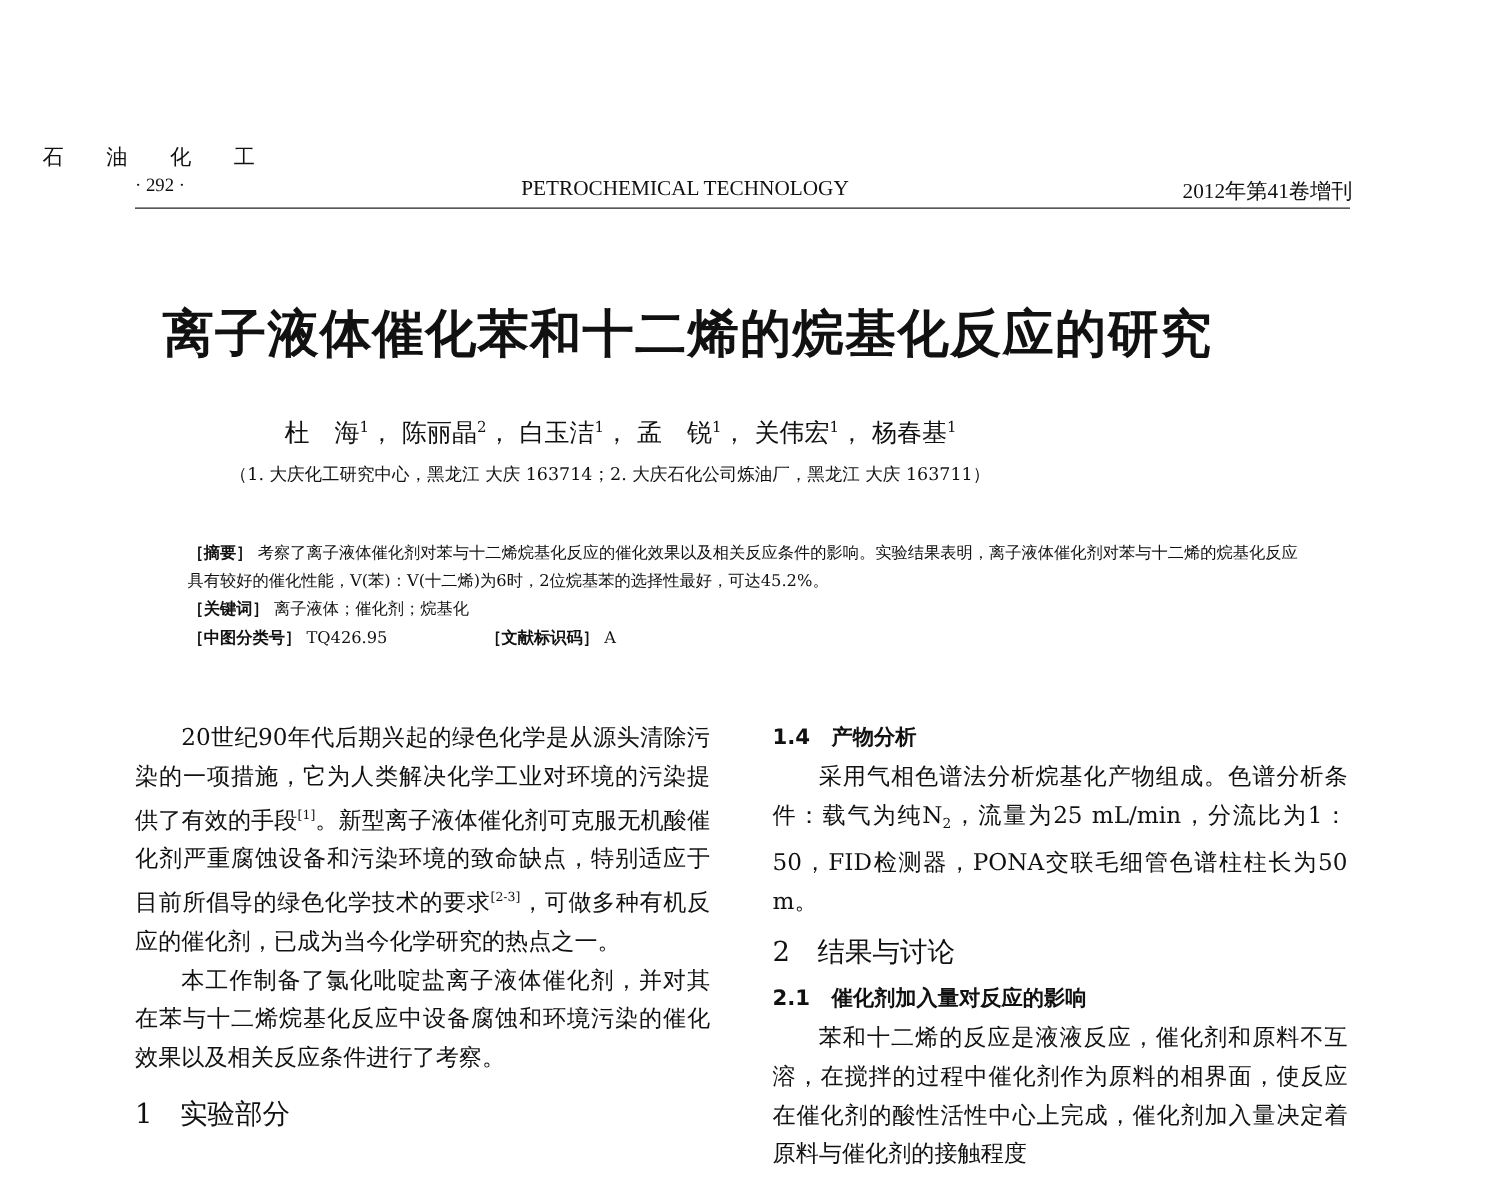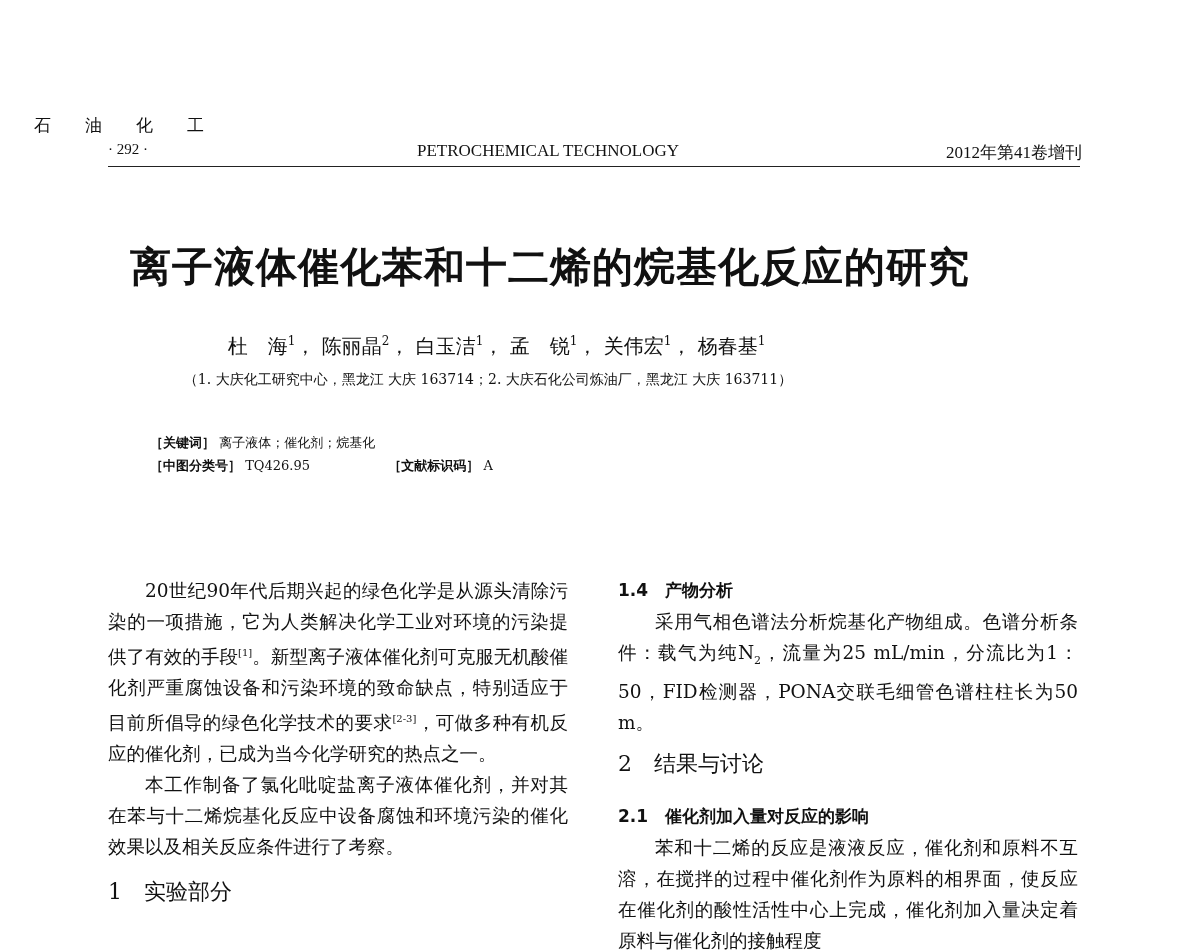--- a/index.html
+++ b/index.html
@@ -19,21 +19,21 @@
   .abs-block { left:150px; top:432px; width:900px; font-size:13px; line-height:22.5px; }
   .abs-block .lbl { font-weight:bold; font-family:"DejaVu Sans",sans-serif; }
   .col { top:575px; width:460px; font-size:18.5px; line-height:31px; }
   .col-left { left:108px; }
   .col-right { left:618px; }
   .para { margin:0; text-align:justify; }
   .indent { text-indent:2em; }
   .sup { font-size:10px; vertical-align:super; }
   .h2 { font-size:22px; margin:14px 0 6px 0; }
   .h3 { font-size:17px; font-weight:bold; font-family:"DejaVu Sans",sans-serif; margin:0; }
-  .h2r { margin:10px 0 22px 0; }
+  .h2r { margin:10px 0 6px 0; }
 </style>
 </head>
 <body>
 
 <div class="abs journal-cn">石油化工</div>
 <div class="abs page-num">· 292 ·</div>
 <div class="abs journal-en">PETROCHEMICAL TECHNOLOGY</div>
 <div class="abs issue">2012年第41卷增刊</div>
 <div class="abs rule"></div>
 
@@ -43,20 +43,24 @@
   <span>杜　海</span><sup>1</sup>，
   <span>陈丽晶</span><sup>2</sup>，
   <span>白玉洁</span><sup>1</sup>，
   <span>孟　锐</span><sup>1</sup>，
   <span>关伟宏</span><sup>1</sup>，
   <span>杨春基</span><sup>1</sup>
 </div>
 <div class="abs affil">（1. 大庆化工研究中心，黑龙江 大庆 163714；2. 大庆石化公司炼油厂，黑龙江 大庆 163711）</div>
 
 <div class="abs abs-block">
+  <div>
+    <span class="lbl">［摘要］</span>
+    <span>考察了离子液体催化剂对苯与十二烯烷基化反应的催化效果以及相关反应条件的影响。实验结果表明，离子液体催化剂对苯与十二烯的烷基化反应具有较好的催化性能，V(苯)：V(十二烯)为6时，2位烷基苯的选择性最好，可达45.2%。</span>
+  </div>
   <div>
     <span class="lbl">［关键词］</span>
     <span>离子液体；催化剂；烷基化</span>
   </div>
   <div>
     <span class="lbl">［中图分类号］</span>
     <span>TQ426.95</span>
     <span style="display:inline-block;width:70px"></span>
     <span class="lbl">［文献标识码］</span>
     <span>A</span>

